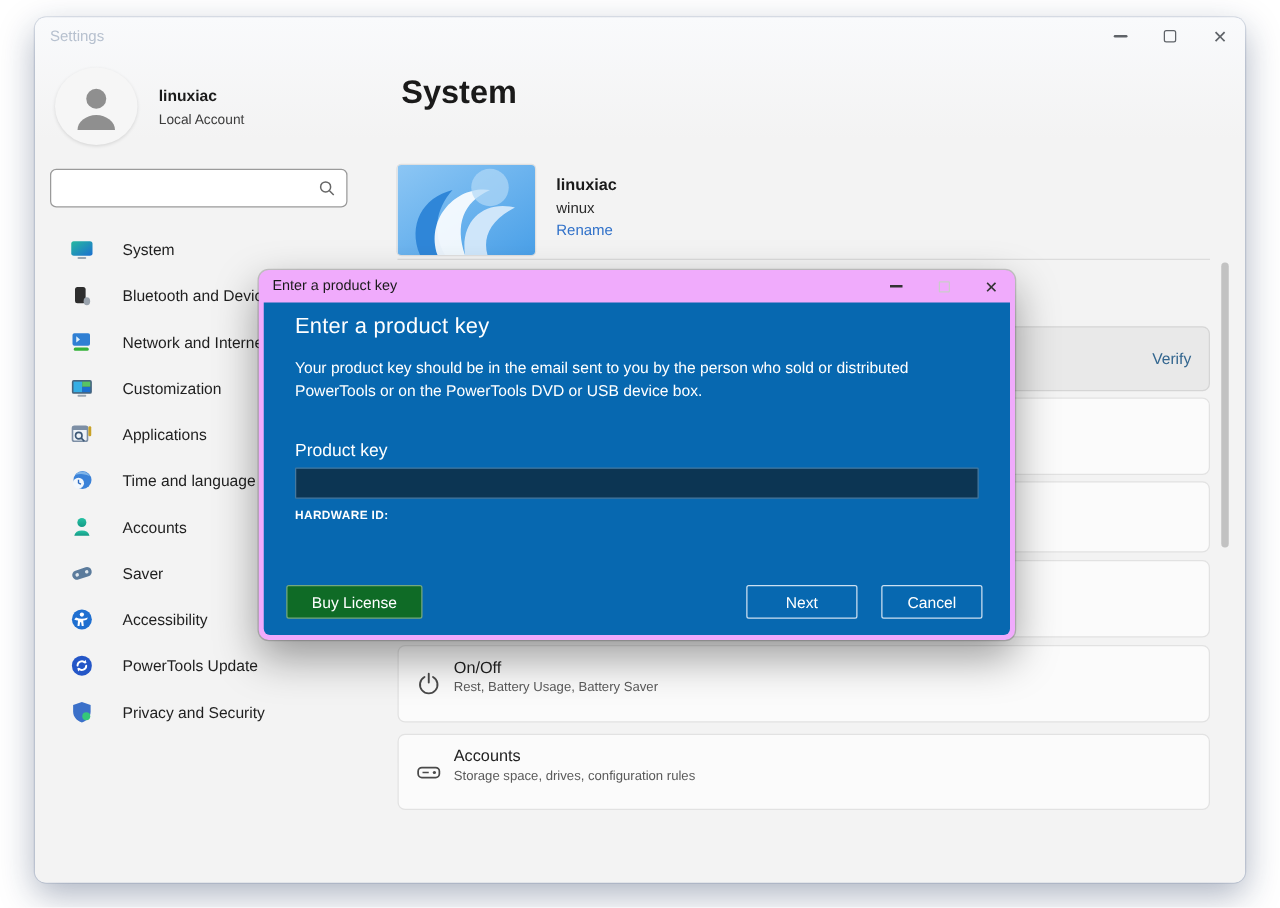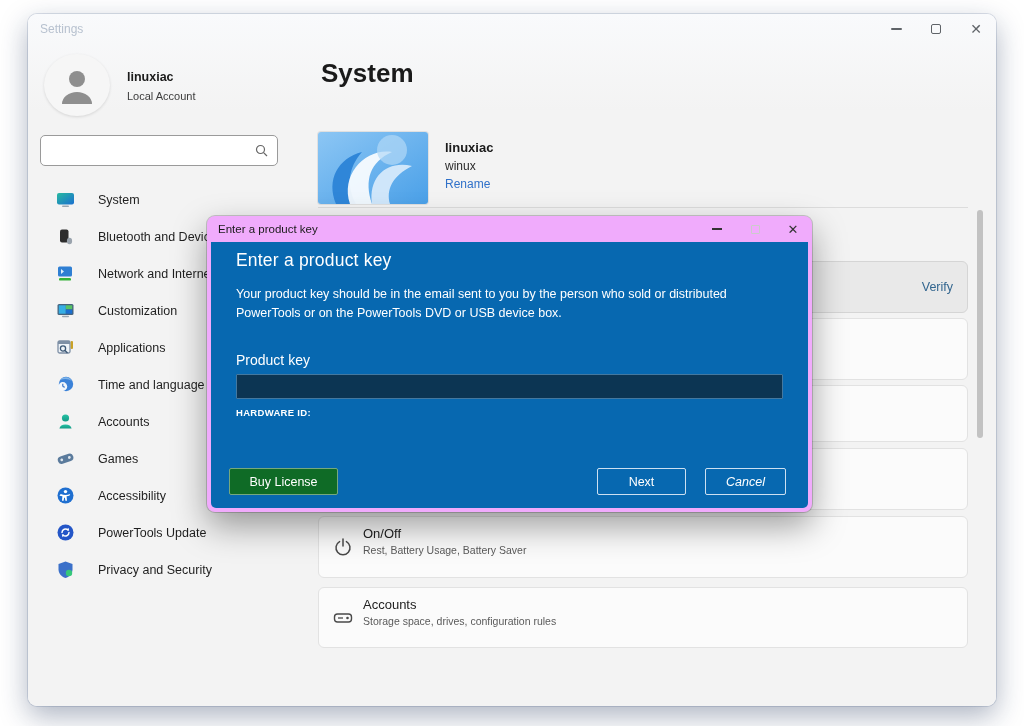--- a/index.html
+++ b/index.html
@@ -73,21 +73,21 @@
   .pk-input { display:block; margin-top:6px; width:547px; height:25px; background:#0c3553;
     border:1px solid #44789f; border-radius:1px; color:#fff; font-size:13px; padding:0 6px; outline:none;
     font-family:"Liberation Sans",sans-serif; }
   .hw-label { margin-top:8px; font-size:9.5px; font-weight:bold; letter-spacing:.3px; }
   .dlg-actions { position:absolute; left:18px; right:22px; bottom:13px; display:flex; align-items:center;text-align:center; }
   .btn { height:27px; font-size:12.5px; color:#fff; display:flex; align-items:center; justify-content:center;
     border-radius:2px; cursor:pointer; font-family:"Liberation Sans",sans-serif; }
   .btn-buy { width:109px; background:#0f6b26; border:1px solid #75a87e; margin-right:auto; }
   .btn-ghost { background:transparent; border:1px solid rgba(238,246,253,.85); }
   .btn-next { width:89px; }
-  .btn-cancel { width:81px; margin-left:19px;font-style:italic; }
+  .btn-cancel { width:81px; margin-left:19px; }
 </style>
 </head>
 <body>
 
 <div class="desktop">
 
   <div class="window">
 
     <div class="titlebar">
       <span class="win-title">Settings</span>
@@ -212,21 +212,21 @@
       <div class="nav-item">
         <span class="nico">
           <svg width="19" height="19" viewBox="0 0 19 19">
               <g transform="rotate(-18 9.5 9.5)">
                 <rect x="1.5" y="6" width="16" height="7.5" rx="3.7" fill="#5b7b9c"></rect>
                 <circle cx="5.5" cy="9.7" r="1.4" fill="#dfe7ee"></circle>
                 <circle cx="13.5" cy="9.7" r="1.4" fill="#dfe7ee"></circle>
               </g>
             </svg>
         </span>
-        <span class="nav-label">Games</span>
+        <span class="nav-label">Saver</span>
       </div>
       <div class="nav-item">
         <span class="nico">
           <svg width="19" height="19" viewBox="0 0 19 19">
               <circle cx="9.5" cy="9.5" r="8" fill="#1f6fd0"></circle>
               <circle cx="9.5" cy="5.6" r="1.7" fill="#fff"></circle>
               <path d="M4.8 8 a12 12 0 0 0 9.4 0 l-.6 1.5 a10 10 0 0 1 -3 .8 l.4 4.5 h-1.6 l-.5 -3 h-.8 l-.5 3 h-1.6 l.4 -4.5 a10 10 0 0 1 -3 -.8 z" fill="#fff"></path>
             </svg>
         </span>
         <span class="nav-label">Accessibility</span>

